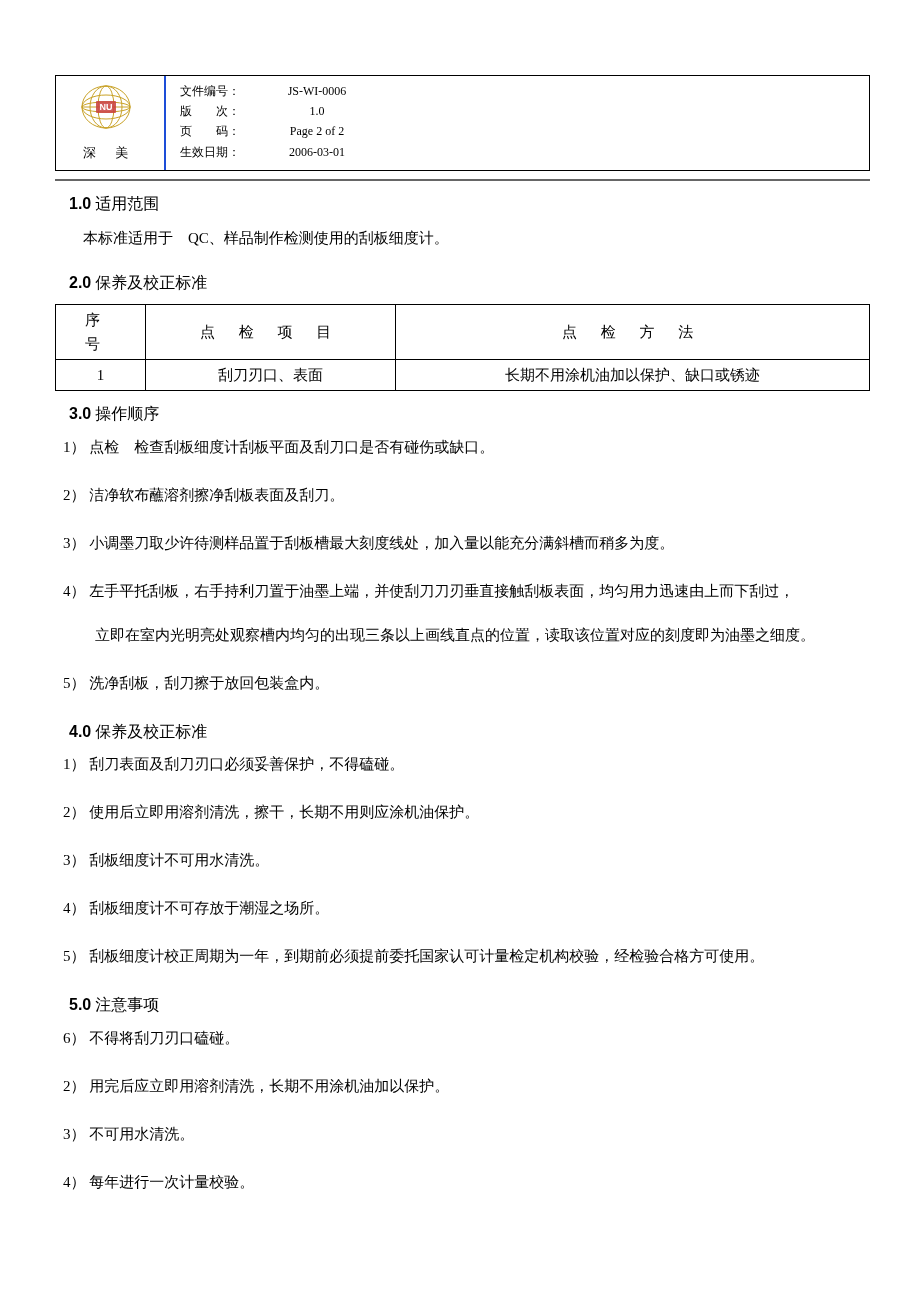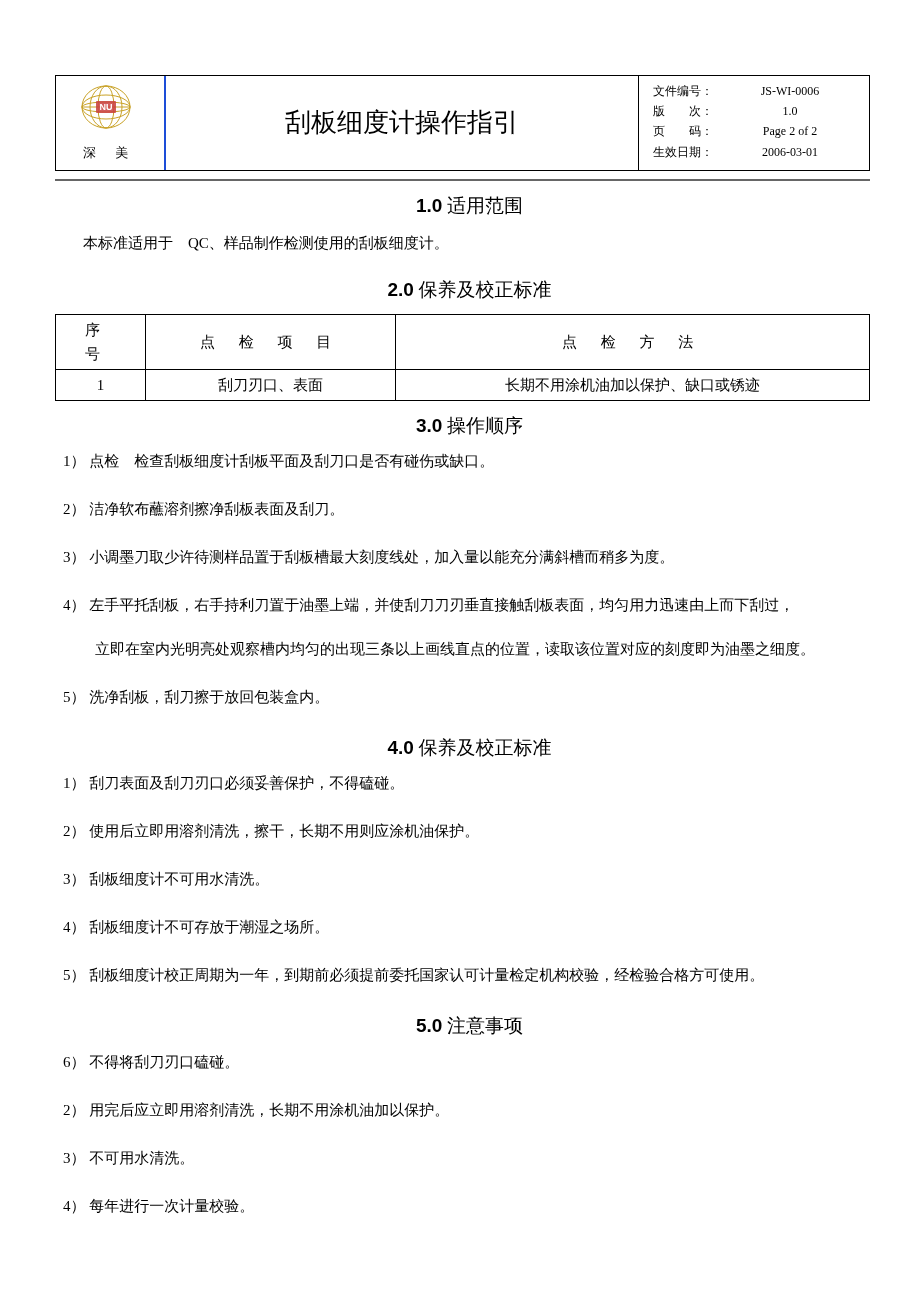--- a/index.html
+++ b/index.html
@@ -48,23 +48,22 @@
       text-align: center;
     }
     .hr-row { display: flex; margin-bottom: 1px; }
     .hr-label { width: 72px; }
     .hr-value { flex: 1; }
     .header-underline {
       height: 2px; background: #666;
       margin-bottom: 10px;
     }
     .section-title {
-      font-size: 19px;
+      font-size: 16px;
       margin: 4px 0 8px 14px;
-      text-align: center;
     }
     .section-title .num { font-weight: bold; font-family: Arial, sans-serif; }
     .body-p {
       margin: 10px 0 20px 28px;
     }
     .inspect-table {
       border-collapse: collapse;
       width: 100%;
       margin-bottom: 10px;
       border-radius: 30px;
@@ -101,21 +100,20 @@
         <ellipse cx="26" cy="23" rx="8" ry="21" fill="none" stroke="#c9a227" stroke-width="1"></ellipse>
         <line x1="2" y1="23" x2="50" y2="23" stroke="#c9a227" stroke-width="1"></line>
         <ellipse cx="26" cy="23" rx="24" ry="12" fill="none" stroke="#c9a227" stroke-width="1"></ellipse>
         <ellipse cx="26" cy="23" rx="24" ry="5" fill="none" stroke="#c9a227" stroke-width="1"></ellipse>
         <rect x="16" y="17" width="20" height="12" fill="#c94040" opacity="0.85" rx="1"></rect>
         <text x="26" y="26" text-anchor="middle" font-size="9" fill="#fff" font-family="Arial" font-weight="bold">NU</text>
       </svg>
     </div>
     <div class="header-left-text">深 美</div>
   </div>
-  <div class="header-center">刮板细度计操作指引</div>
   <div class="header-right">
     <div class="hr-row">
       <span class="hr-label">文件编号：</span>
       <span class="hr-value">JS-WI-0006</span>
     </div>
     <div class="hr-row">
       <span class="hr-label">版　　次：</span>
       <span class="hr-value">1.0</span>
     </div>
     <div class="hr-row">

